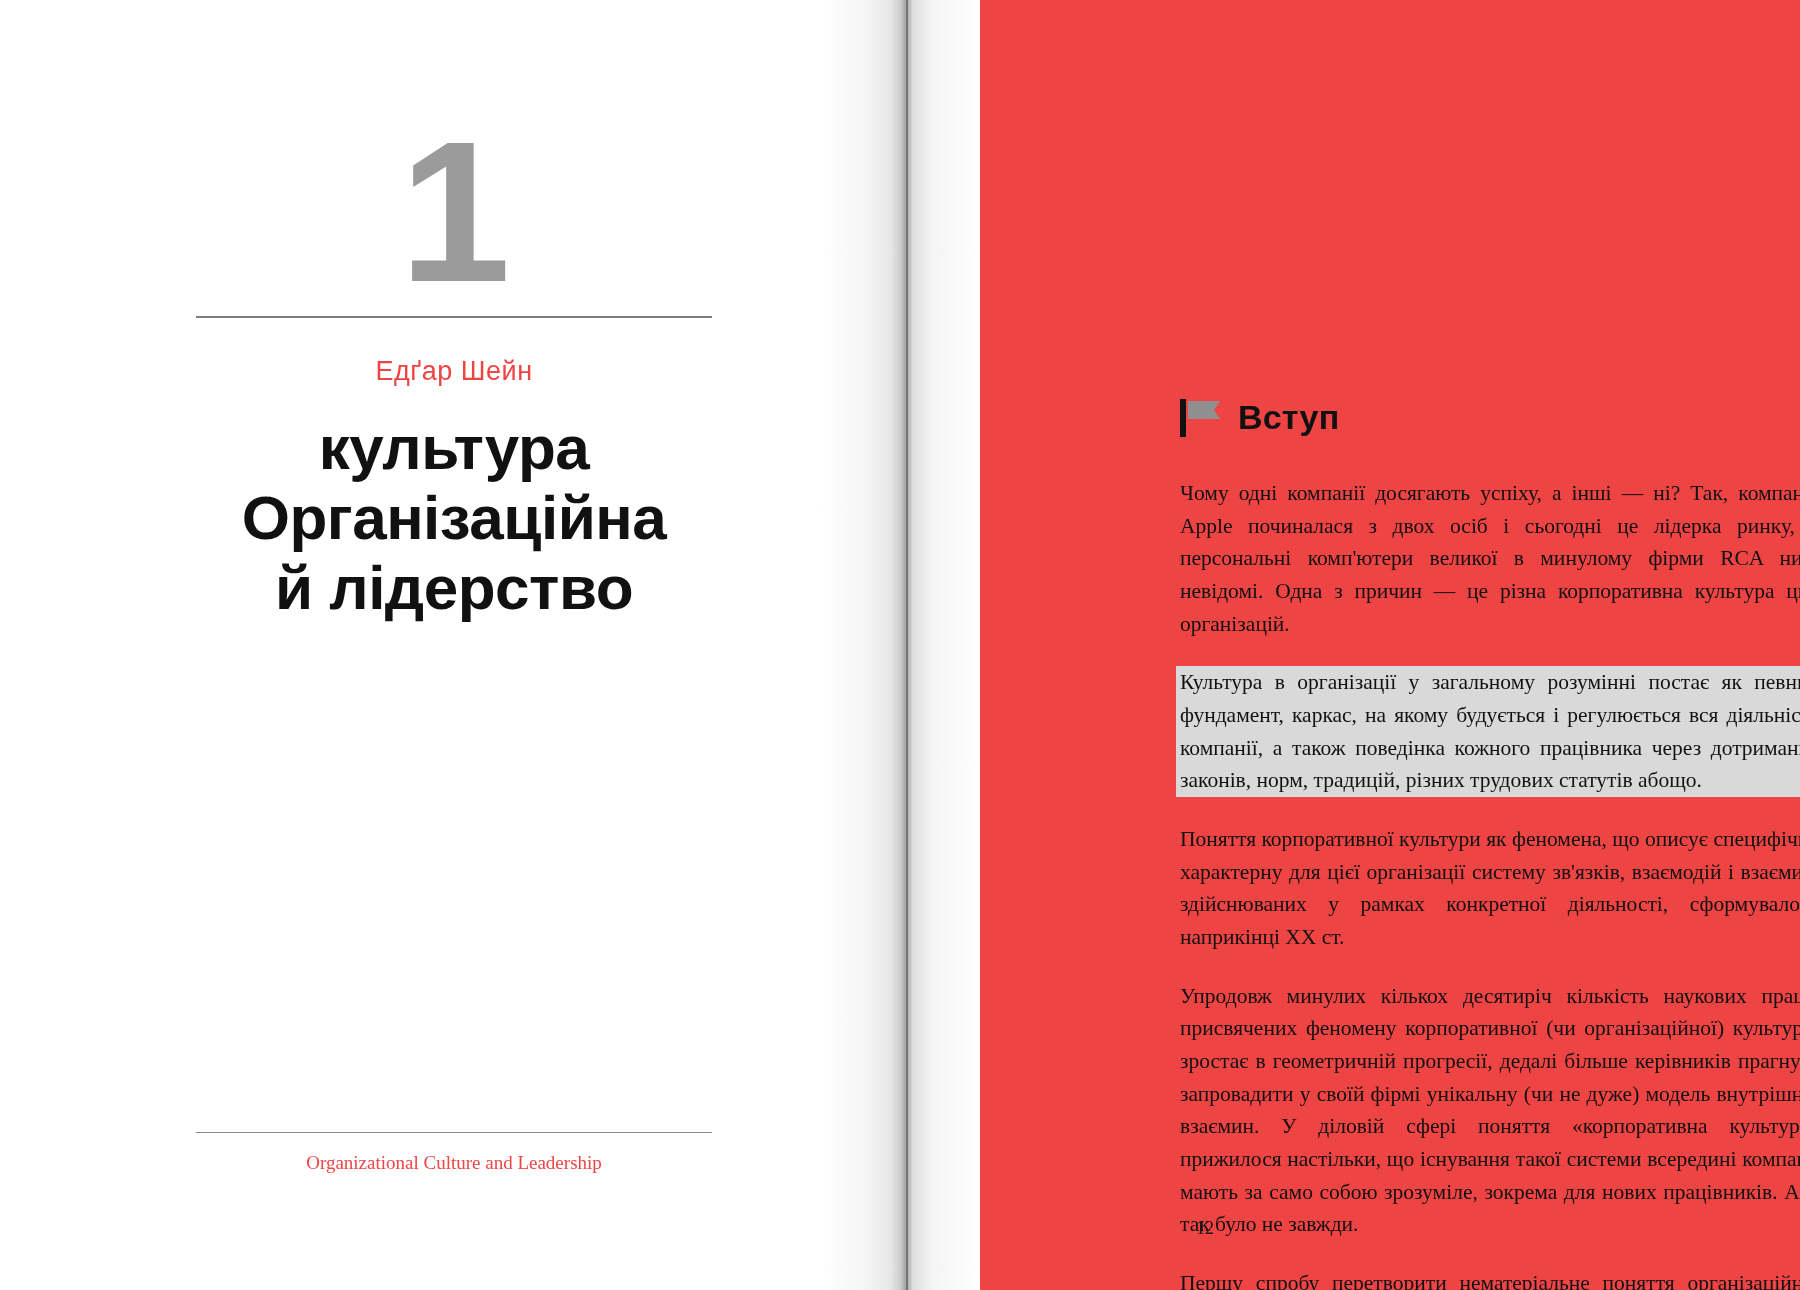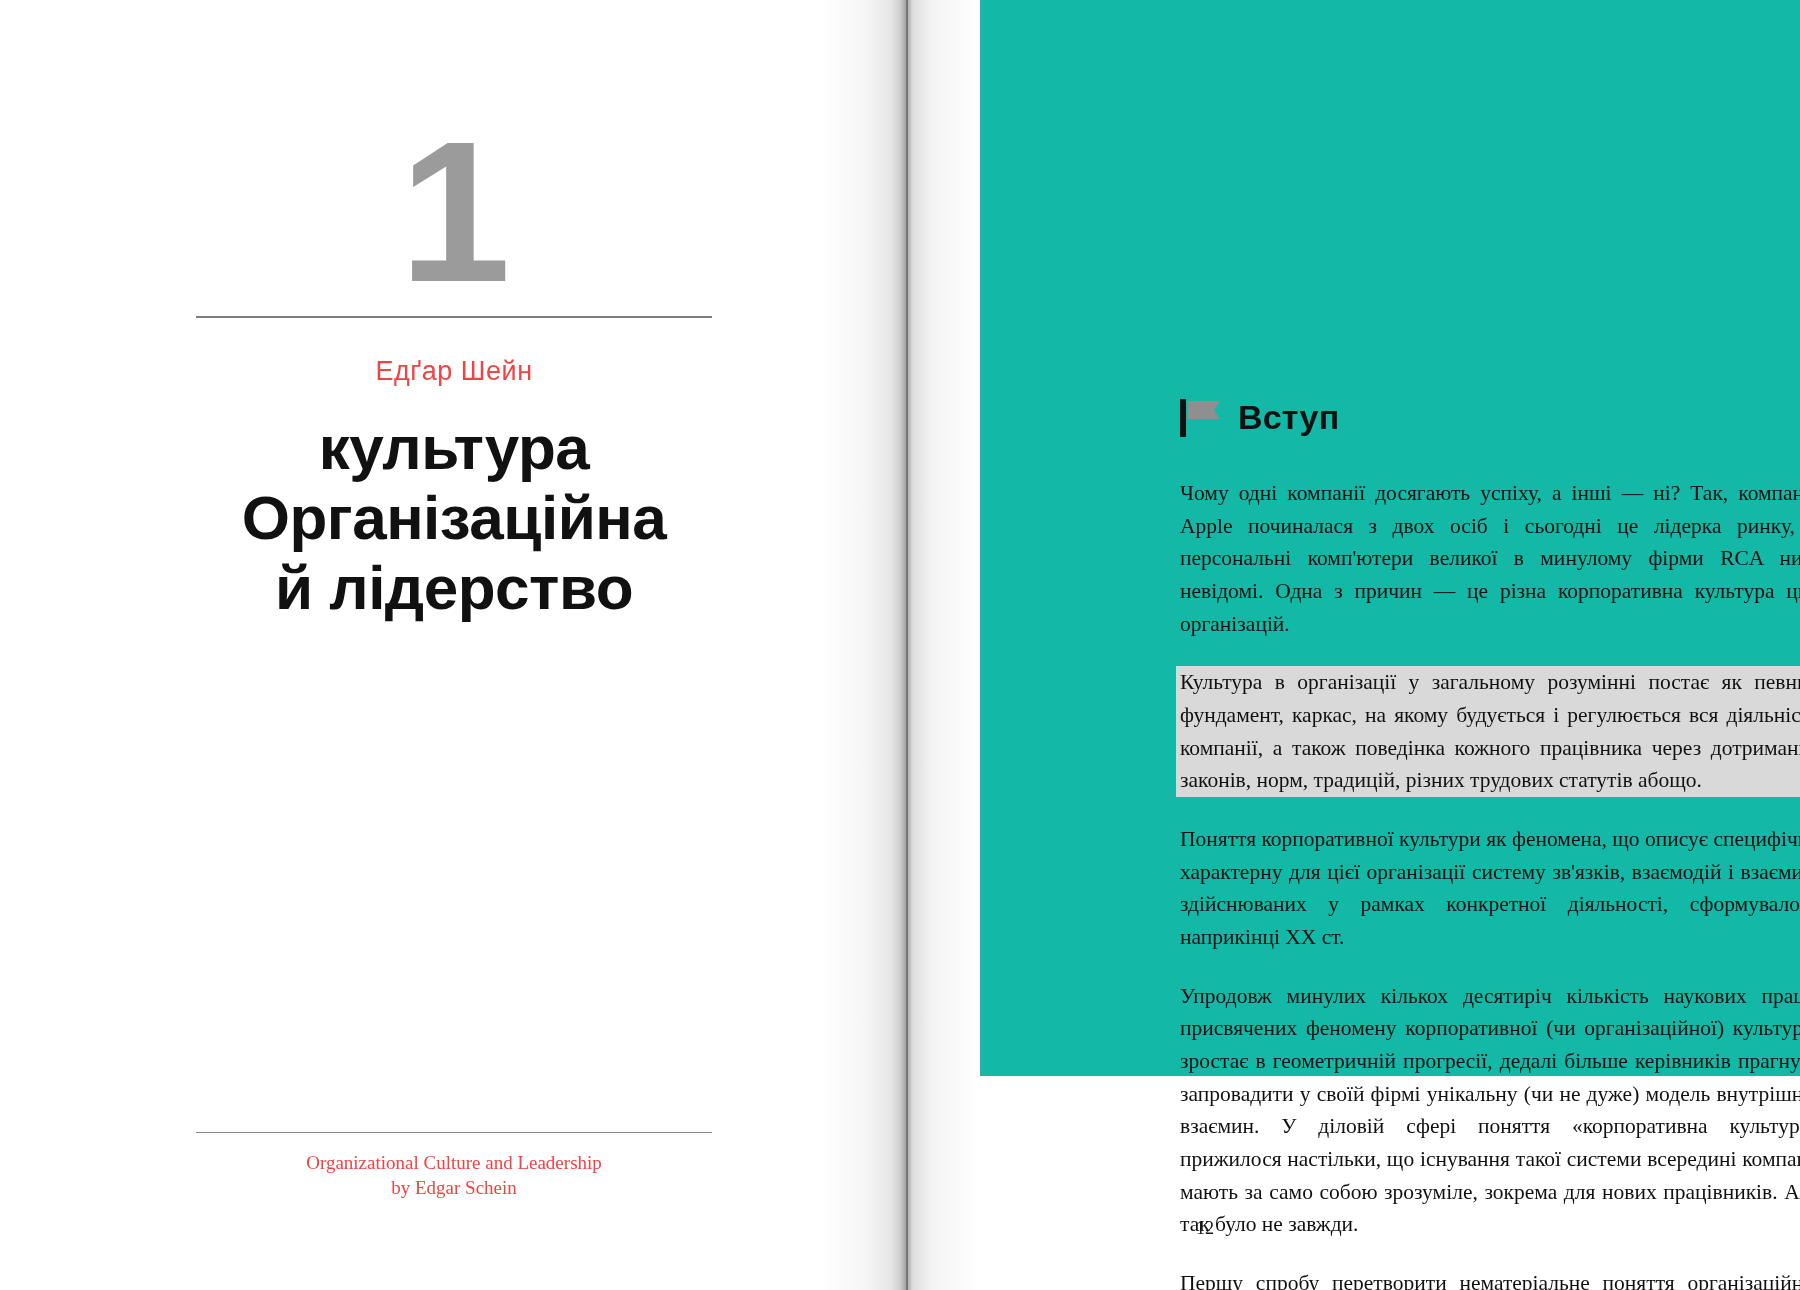--- a/index.html
+++ b/index.html
@@ -105,22 +105,22 @@
     top: 0;
     width: 2px;
     height: 1290px;
     background: #6d6d6d;
     opacity: 0.85;
   }
   
   .page-right {
     position: relative;
     flex: 1 1 auto;
-    height: 1076px;
-    background: #14b8a6;
+    height: 1290px;
+    background: #ef4444;
   }
   .right-inner {
     position: absolute;
     left: 200px;
     top: 398px;
     width: 640px;
   }
   .section-head {
     display: flex;
     align-items: center;
@@ -177,21 +177,20 @@
       <div class="book-title">
         <div>культура</div>
         <div>Організаційна</div>
         <div>й лідерство</div>
       </div>
     </div>
 
     <div class="orig-block">
       <div class="orig-rule"></div>
       <div class="orig-title">Organizational Culture and Leadership</div>
-      <div class="orig-author">by Edgar Schein</div>
     </div>
 
   </div>
 
   <div class="gutter">
     <div class="fold"></div>
   </div>
 
   <div class="page-right">
     <div class="right-inner">

